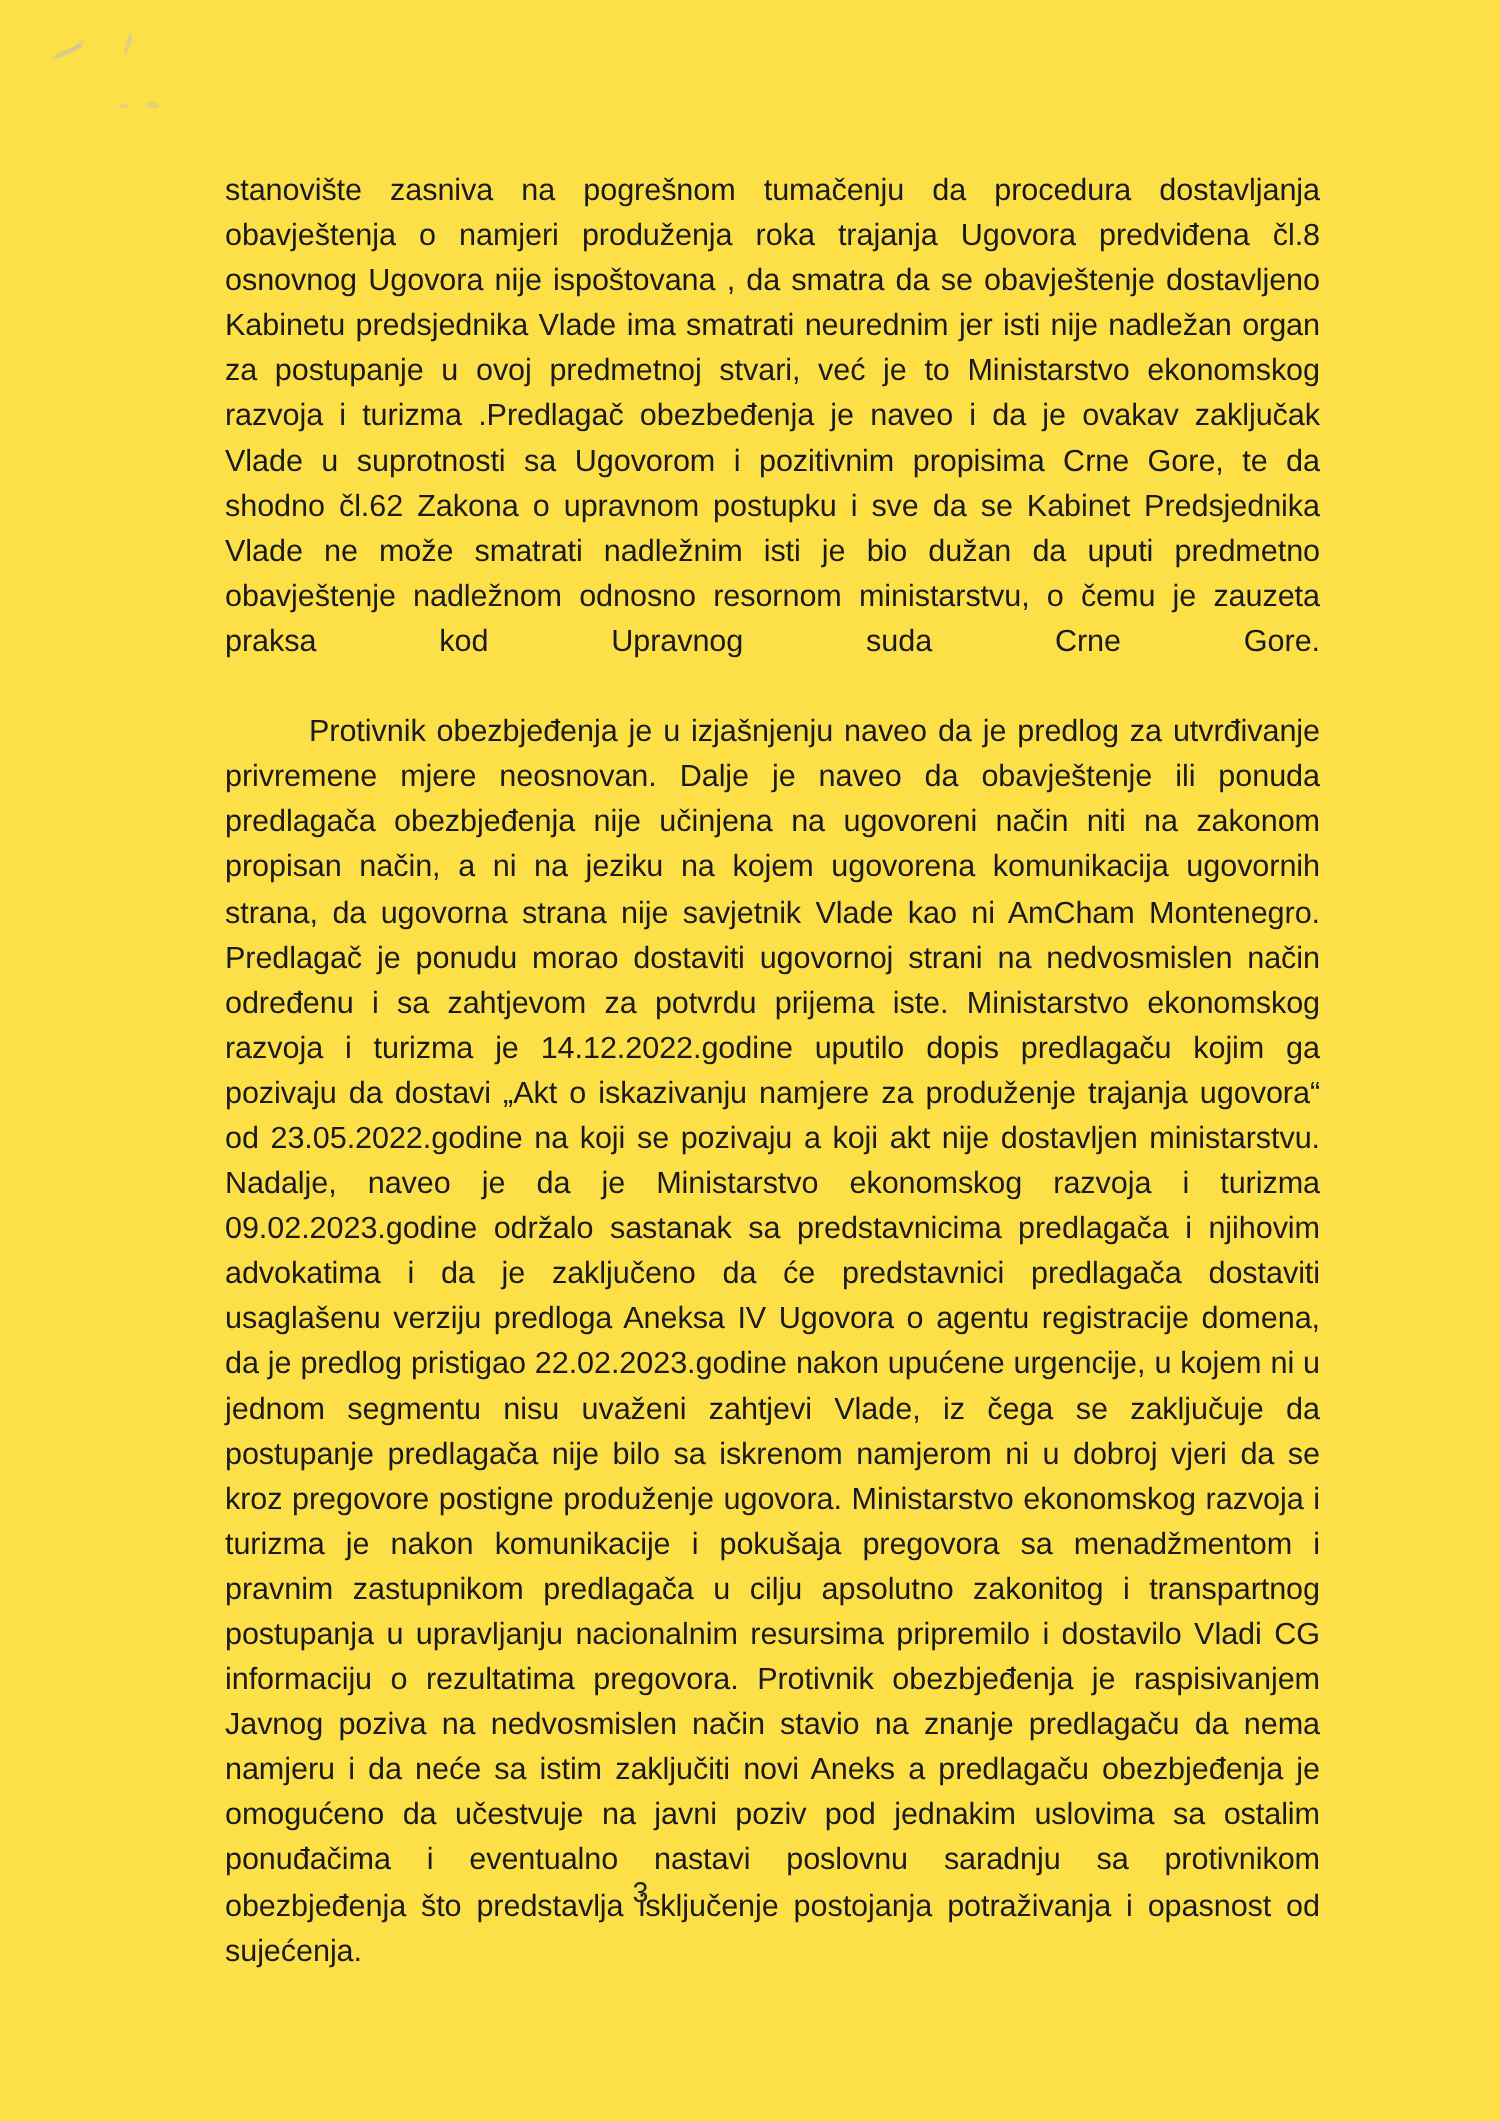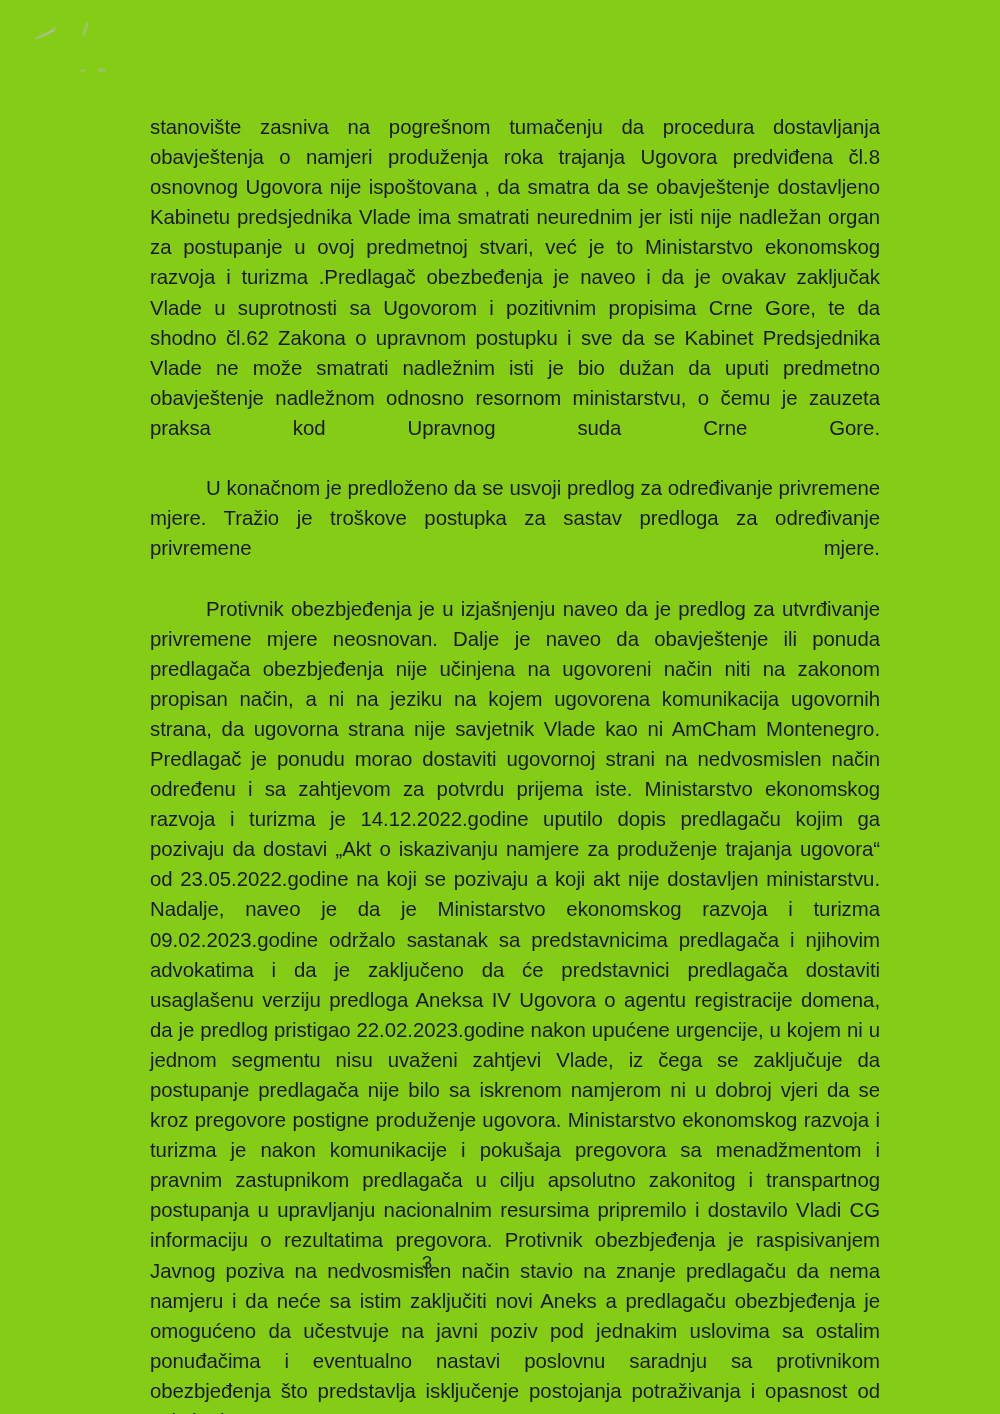--- a/index.html
+++ b/index.html
@@ -13,21 +13,21 @@
     height: 1414px;
     position: relative;
     overflow: hidden;
     font-family: "Liberation Sans", sans-serif;
     color: #17171a;
   }
 
   .page {
     position: absolute;
     inset: 0;
-    background: #84cc16;
+    background: #fde047;
   }
 
   
   .scan-mark {
     position: absolute;
     background: #b9bcc4;
     opacity: .55;
     border-radius: 40%;
     pointer-events: none;
   }
@@ -82,20 +82,19 @@
 <div class="page">
 
   <div class="scan-mark m1"></div>
   <div class="scan-mark m2"></div>
   <div class="scan-mark m3"></div>
   <div class="scan-mark m4"></div>
   <div class="scan-mark m5"></div>
 
   <div class="text-block">
     <p class="para">stanovište zasniva na pogrešnom tumačenju da procedura dostavljanja obavještenja o namjeri produženja roka trajanja Ugovora  predviđena čl.8 osnovnog Ugovora nije ispoštovana , da smatra da se obavještenje dostavljeno Kabinetu predsjednika Vlade ima  smatrati neurednim jer isti nije nadležan organ za postupanje u ovoj predmetnoj stvari, već je to Ministarstvo ekonomskog razvoja i turizma .Predlagač obezbeđenja je naveo i da  je ovakav  zaključak Vlade  u suprotnosti sa Ugovorom i pozitivnim propisima Crne Gore, te da  shodno čl.62 Zakona o upravnom postupku i sve da se Kabinet Predsjednika Vlade ne može smatrati nadležnim isti je  bio dužan da uputi predmetno obavještenje nadležnom odnosno resornom ministarstvu, o čemu je zauzeta praksa kod  Upravnog suda Crne Gore.</p>
-    <p class="para indent">U konačnom je predloženo da se  usvoji predlog za određivanje privremene mjere. Tražio je troškove postupka za sastav predloga za određivanje privremene mjere.</p>
     <p class="para indent">Protivnik obezbjeđenja je u izjašnjenju naveo da je predlog za utvrđivanje privremene mjere neosnovan. Dalje je naveo da obavještenje ili ponuda predlagača obezbjeđenja nije učinjena na ugovoreni način niti na zakonom propisan način, a ni na jeziku na kojem ugovorena komunikacija ugovornih strana, da ugovorna strana nije savjetnik Vlade kao ni AmCham Montenegro. Predlagač je ponudu morao dostaviti ugovornoj strani na nedvosmislen način određenu i sa zahtjevom za potvrdu prijema iste. Ministarstvo ekonomskog razvoja i turizma je 14.12.2022.godine uputilo dopis predlagaču  kojim ga pozivaju da dostavi „Akt o iskazivanju namjere za produženje trajanja ugovora“ od 23.05.2022.godine na koji se pozivaju  a koji akt nije dostavljen ministarstvu. Nadalje,  naveo je da je Ministarstvo ekonomskog razvoja i turizma 09.02.2023.godine održalo sastanak sa predstavnicima predlagača i njihovim advokatima i da je zaključeno da će predstavnici predlagača dostaviti usaglašenu verziju predloga Aneksa IV Ugovora o agentu registracije domena, da je predlog pristigao 22.02.2023.godine nakon upućene urgencije, u kojem ni u jednom segmentu nisu uvaženi  zahtjevi Vlade, iz čega se zaključuje da postupanje predlagača nije bilo sa iskrenom namjerom ni u dobroj vjeri da se kroz pregovore postigne produženje ugovora. Ministarstvo ekonomskog razvoja i turizma je nakon komunikacije i pokušaja pregovora sa menadžmentom i pravnim zastupnikom predlagača u cilju apsolutno zakonitog i transpartnog postupanja u upravljanju nacionalnim resursima pripremilo i dostavilo Vladi CG informaciju o rezultatima pregovora. Protivnik obezbjeđenja je raspisivanjem Javnog poziva na nedvosmislen način stavio na znanje predlagaču da nema namjeru i da neće sa istim zaključiti novi Aneks a predlagaču obezbjeđenja je omogućeno da učestvuje na javni poziv pod jednakim uslovima sa ostalim ponuđačima i eventualno nastavi poslovnu saradnju sa protivnikom obezbjeđenja što predstavlja isključenje postojanja potraživanja i opasnost od sujećenja.</p>
 
   </div>
 
   <div class="page-number">3</div>
 
 </div>
 
 </body></html>

